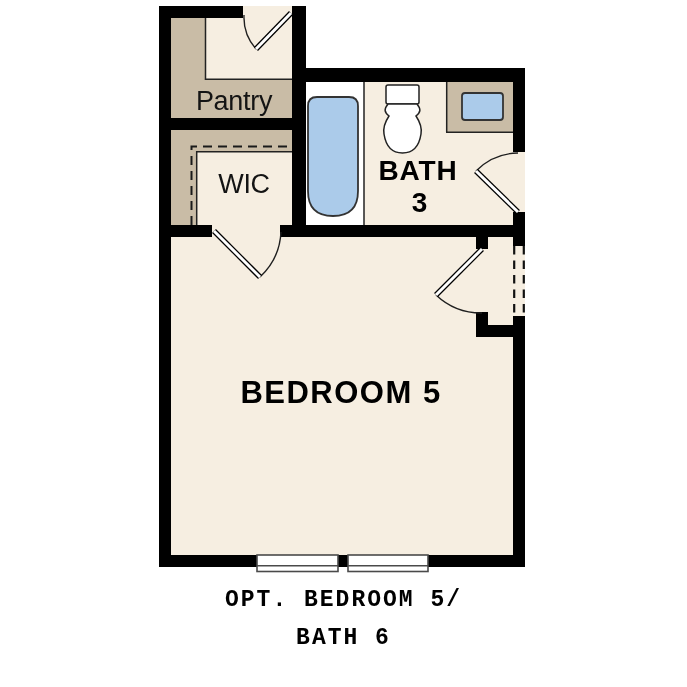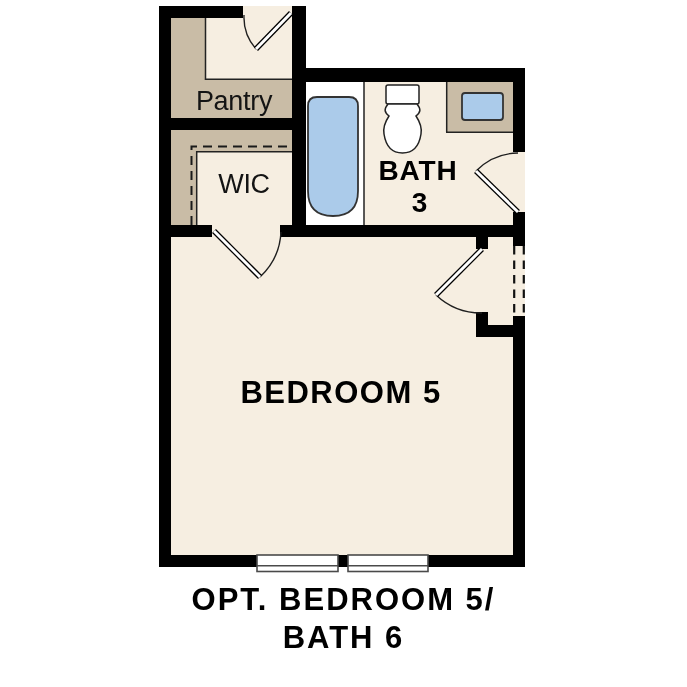--- a/index.html
+++ b/index.html
@@ -19,21 +19,21 @@
   .leaf-outer{stroke:#000000;stroke-width:5.5;stroke-linecap:butt;}
   .leaf-inner{stroke:#ffffff;stroke-width:3;stroke-linecap:butt;}
   .win{fill:#ffffff;stroke:var(--window-frame);stroke-width:1.6;}
   .winline{fill:none;stroke:var(--window-frame);stroke-width:1.4;}
   .room-label{font-family:"Liberation Sans",sans-serif;font-weight:400;font-size:27px;
               fill:#141414;text-anchor:middle;letter-spacing:-0.3px;}
   .room-label-bold{font-family:"Liberation Sans",sans-serif;font-weight:700;font-size:28px;
               fill:#000000;text-anchor:middle;letter-spacing:0.8px;}
   .bedroom-label{font-size:31px;letter-spacing:1.5px;}
   .caption{position:absolute;left:0;right:0;top:581px;text-align:center;
-           font-family:Liberation Sans, sans-serif;font-weight:700;font-size:31px;
+           font-family:Liberation Mono, monospace;font-weight:700;font-size:23px;
            line-height:38px;letter-spacing:2px;color:var(--text,#000);}
 </style>
 </head>
 <body>
 
 <div class="stage">
   <svg width="687" height="687" viewBox="0 0 687 687">
 
     <g>
       <rect class="floor" x="159" y="6" width="147" height="561"></rect>

